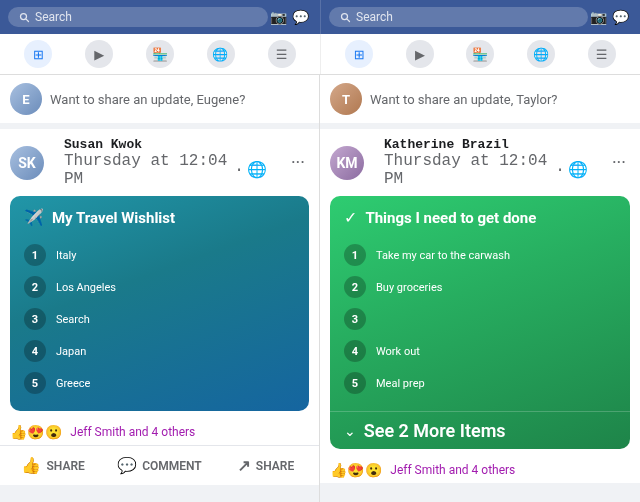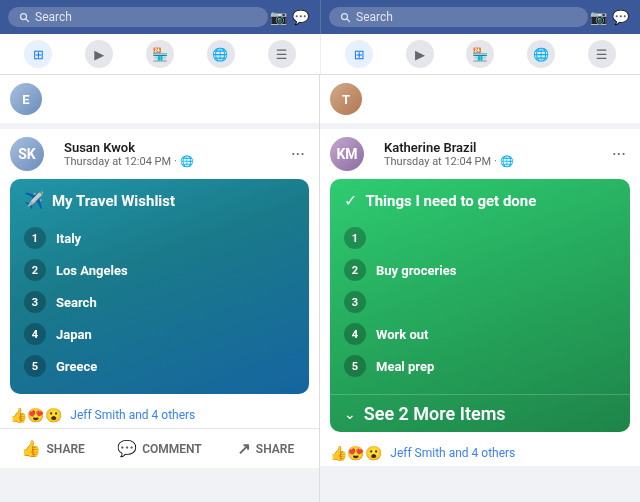--- a/index.html
+++ b/index.html
@@ -168,28 +168,29 @@
       justify-content: center;
       font-size: 14px;
       color: white;
       font-weight: bold;
     }
     .post-avatar-img.katherine {
       background: linear-gradient(135deg, #c4a8d0, #8b6ba0);
     }
     .post-meta {
       flex: 1;
+      font-family: Liberation Mono, monospace;
     }
     .post-author {
       font-size: 13px;
       font-weight: 600;
       color: #1c1e21;
     }
     .post-time {
-      font-size: 11px;
+      font-size: 16px;
       color: #65676b;
       display: flex;
       align-items: center;
       gap: 3px;
     }
     .post-more {
       font-size: 18px;
       color: #65676b;
       cursor: pointer;
       padding: 2px 4px;
@@ -238,23 +239,23 @@
       background: rgba(0,0,0,0.25);
       display: flex;
       align-items: center;
       justify-content: center;
       font-size: 11px;
       font-weight: 700;
       color: white;
       flex-shrink: 0;
     }
     .list-item-text {
-      font-size: 13px;
-      color: white;
-      font-weight: 700;
+      font-size: 11px;
+      color: white;
+      font-weight: 400;
     }
     .see-more-row {
       display: flex;
       align-items: center;
       gap: 8px;
       padding: 8px 14px;
       border-top: 1px solid rgba(255,255,255,0.2);
       cursor: pointer;
     }
     .see-more-text {
@@ -276,21 +277,21 @@
     }
     .reaction-icons {
       display: flex;
       gap: 0px;
     }
     .reaction-emoji {
       font-size: 14px;
     }
     .reaction-text {
       font-size: 12px;
-      color: #3b82f6;
+      color: #a21caf;
       margin-left: 4px;
     }
 
     
     .action-bar {
       display: flex;
       border-top: 1px solid #e4e6eb;
       padding: 4px 0;
     }
     .action-btn {
@@ -356,20 +357,21 @@
 </div>
 
 <div class="main-content">
 
   <div class="feed-col">
 
     <div class="update-box">
       <div class="avatar">
         <div class="avatar-img">E</div>
       </div>
+      <span class="update-placeholder">Want to share an update, Eugene?</span>
     </div>
 
     <div class="post-card">
       <div class="post-header">
         <div class="post-avatar">
           <div class="post-avatar-img">SK</div>
         </div>
         <div class="post-meta">
           <div class="post-author">Susan Kwok</div>
           <div class="post-time">
@@ -435,20 +437,21 @@
       </div>
     </div>
   </div>
 
   <div class="feed-col">
 
     <div class="update-box">
       <div class="avatar">
         <div class="avatar-img taylor">T</div>
       </div>
+      <span class="update-placeholder">Want to share an update, Taylor?</span>
     </div>
 
     <div class="post-card">
       <div class="post-header">
         <div class="post-avatar">
           <div class="post-avatar-img katherine">KM</div>
         </div>
         <div class="post-meta">
           <div class="post-author">Katherine Brazil</div>
           <div class="post-time">
@@ -461,20 +464,21 @@
       </div>
 
       <div class="list-card todo">
         <div class="list-card-header">
           <span class="list-card-icon">✓</span>
           <span class="list-card-title">Things I need to get done</span>
         </div>
         <div class="list-items">
           <div class="list-item-row">
             <div class="list-num">1</div>
+            <span class="list-item-text">Take my car to the carwash</span>
           </div>
           <div class="list-item-row">
             <div class="list-num">2</div>
             <span class="list-item-text">Buy groceries</span>
           </div>
           <div class="list-item-row">
             <div class="list-num">3</div>
           </div>
           <div class="list-item-row">
             <div class="list-num">4</div>

